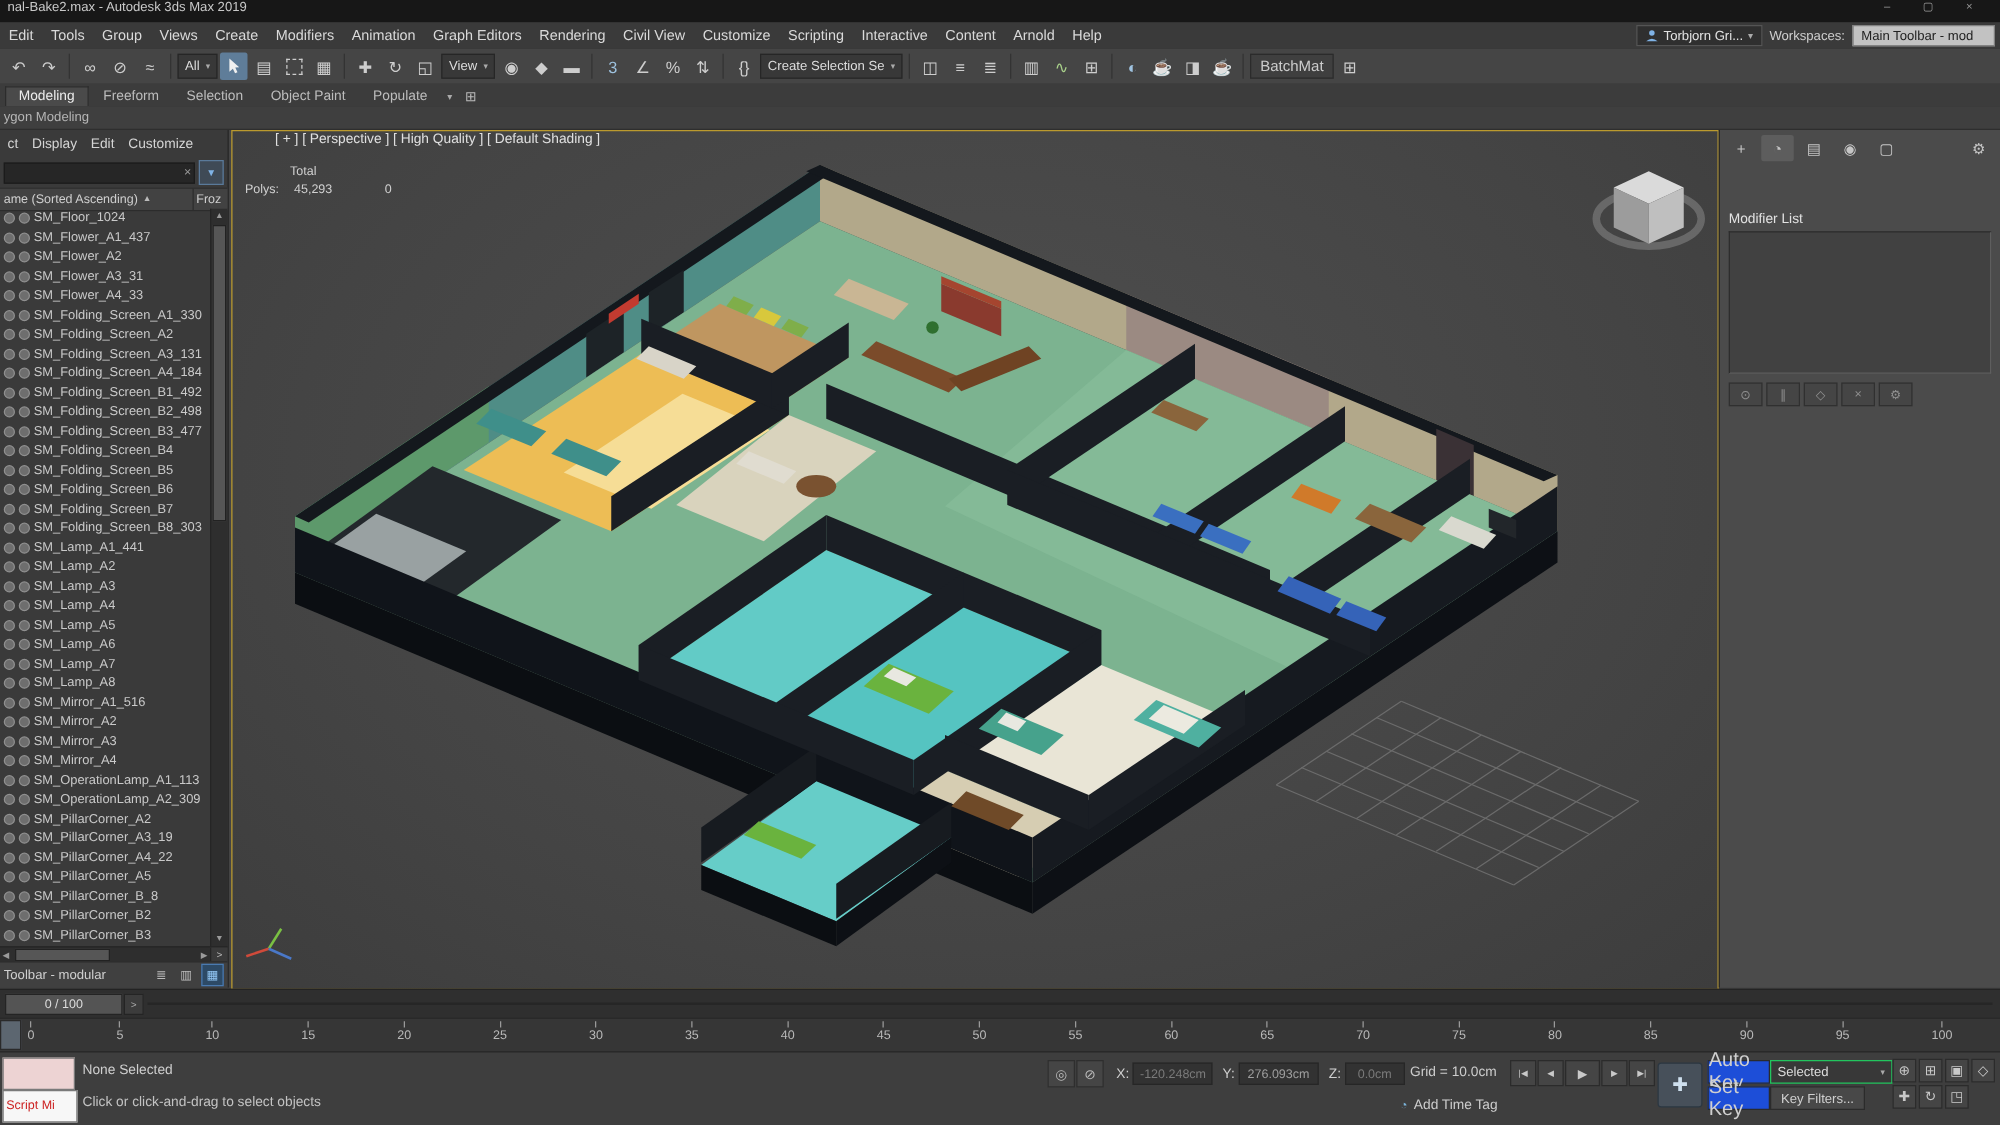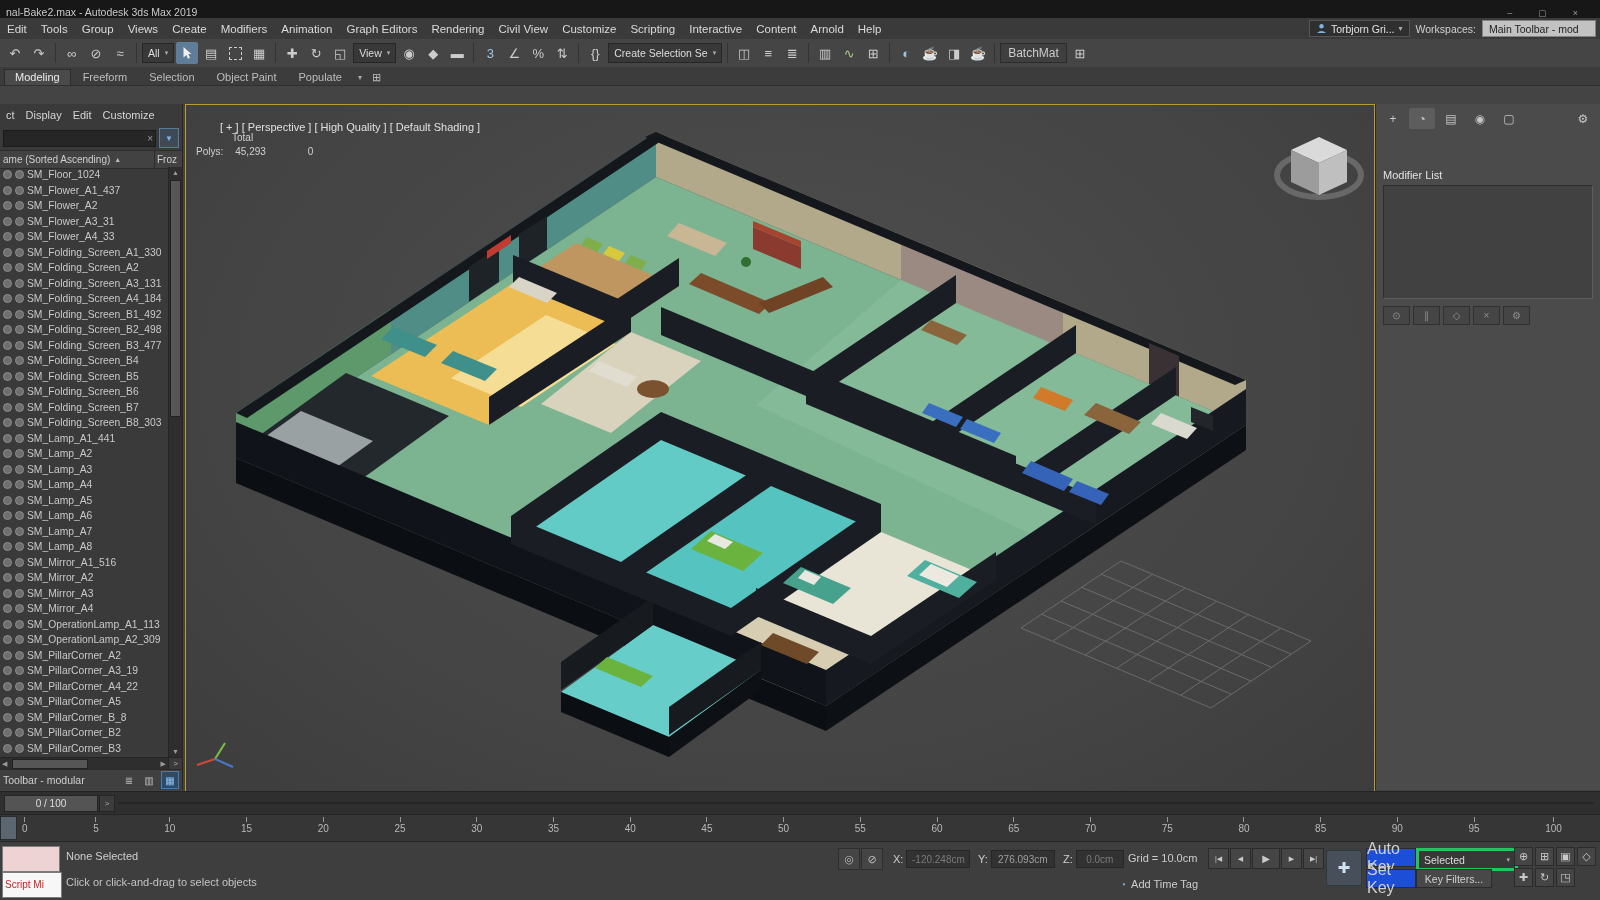--- a/index.html
+++ b/index.html
@@ -1,20 +1,20 @@
 <!DOCTYPE html>
 <html><head>
 <meta charset="utf-8">
 <style>
   html,body{margin:0;padding:0;background:#222;}
   #app{position:relative;width:1600px;height:900px;background:#444;overflow:hidden;
        font-family:"Liberation Sans",sans-serif;color:#ccc;}
   
   .titlebar{position:absolute;top:0;left:0;right:0;height:18px;background:#171717;
-            display:flex;align-items:flex-end;padding:0 6px;font-size:10.5px;color:#c9c9c9;}
+            display:flex;align-items:flex-start;padding:0 6px;font-size:10.5px;color:#c9c9c9;}
   .winbtns{margin-left:auto;display:flex;gap:26px;padding-right:16px;color:#9a9a9a;font-size:9px;}
   
   .menubar{position:absolute;top:18px;left:0;right:0;height:21px;background:#3a3a3a;
            display:flex;align-items:center;font-size:11.5px;border-bottom:1px solid #2e2e2e;}
   .menus{display:flex;align-items:center;}
   .menu-item{padding:0 7px;color:#dadada;cursor:default;}
   .menubar-right{margin-left:auto;display:flex;align-items:center;gap:6px;padding-right:4px;}
   .userbox{display:flex;align-items:center;gap:4px;background:#2f2f2f;border:1px solid #555;
            height:15px;padding:0 6px;font-size:10.5px;color:#e2e2e2;}
   .userbox .caret{font-size:8px;color:#aaa;}
@@ -80,21 +80,21 @@
   .exp-footer{position:absolute;bottom:0;left:0;right:0;height:20px;background:#404040;border-top:1px solid #2a2a2a;
               display:flex;align-items:center;font-size:10.5px;color:#cfcfcf;padding:0 3px;gap:4px;}
   .exp-footer-label{flex:1;}
   .ef-icon{width:16px;height:16px;display:flex;align-items:center;justify-content:center;font-size:10px;color:#bbb;}
   .ef-icon.active{background:#2d4a66;border:1px solid #4a7ab0;color:#8fc3f0;}
   
   .viewport{position:absolute;left:185px;top:104px;width:1188px;height:686px;
             background:radial-gradient(ellipse at 50% 40%, #4f4f4f 0%, #444 65%, #3d3d3d 100%);
             border:1px solid #bb9a2e;overflow:hidden;}
   .vp-canvas{position:absolute;left:0;top:0;}
-  .vp-label{position:absolute;left:8px;top:16px;font-size:11px;color:#e0e0e0;padding-left:26px;}
+  .vp-label{position:absolute;left:8px;top:0;font-size:11px;color:#e0e0e0;padding-left:26px;}
   .vp-stats{position:absolute;left:10px;top:26px;font-size:10px;color:#d0d0d0;line-height:14px;}
   .vs-row1{padding-left:36px;}
   .vs-row2 b{font-weight:normal;margin-left:12px;} .vs-row2 i{font-style:normal;margin-left:42px;}
   
   .cmdpanel{position:absolute;right:0;top:104px;width:224px;bottom:110px;background:#4b4b4b;
             border-left:1px solid #2a2a2a;}
   .cp-tabs{display:flex;gap:3px;padding:4px 4px 0;align-items:center;}
   .cp-tab{width:26px;height:21px;display:flex;align-items:center;justify-content:center;color:#c5c5c5;
           font-size:12px;border-radius:2px;}
   .cp-tab.active{background:#5d5d5d;}
@@ -137,21 +137,21 @@
   .st-timetag{position:absolute;left:1120px;top:36px;color:#cdcdcd;display:flex;gap:5px;align-items:center;}
   .tt-icon{color:#7ab2d8;font-size:10px;}
   .playback{position:absolute;left:1208px;top:6px;display:flex;gap:1px;}
   .pb{width:19px;height:19px;background:#454545;border:1px solid #2b2b2b;color:#c9c9c9;font-size:7px;
       display:flex;align-items:center;justify-content:center;}
   .pb.play{width:26px;font-size:10px;}
   .addbig{position:absolute;left:1326px;top:8px;width:34px;height:34px;background:#47505a;border:1px solid #2b3742;
           color:#cfe0ef;font-size:15px;display:flex;align-items:center;justify-content:center;border-radius:3px;}
   .akbtn{position:absolute;width:48px;height:17px;background:#1d4ed8;border:1px solid #2b2b2b;color:#d0d0d0;
          font-size:16px;display:flex;align-items:center;justify-content:center;}
-  .seldrop{position:absolute;left:1416px;top:6px;width:86px;height:17px;background:#383838;border:3px solid #22c55e;
+  .seldrop{position:absolute;left:1416px;top:6px;width:86px;height:17px;background:#383838;border:1px solid #22c55e;
            color:#ddd;font-size:10.5px;display:flex;align-items:center;justify-content:space-between;padding:0 5px;}
   .seldrop .caret{font-size:7px;color:#aaa;}
   .kfbtn{position:absolute;left:1416px;top:27px;width:74px;height:17px;background:#484848;border:1px solid #2b2b2b;
          color:#d0d0d0;font-size:10.5px;display:flex;align-items:center;justify-content:center;}
   .navgrid{position:absolute;right:4px;top:5px;display:grid;grid-template-columns:repeat(4,19px);
            grid-auto-rows:19px;gap:2px;}
   .nav{background:#454545;border:1px solid #2b2b2b;color:#c9c9c9;font-size:11px;display:flex;
        align-items:center;justify-content:center;}
 </style>
 </head>
@@ -267,20 +267,23 @@
 
   <div class="ribbon-tabs">
     <span class="rtab active">Modeling</span>
     <span class="rtab">Freeform</span>
     <span class="rtab">Selection</span>
     <span class="rtab">Object Paint</span>
     <span class="rtab">Populate</span>
     <span class="rtab-caret">▾</span>
     <span class="rtab-grid">⊞</span>
   </div>
+  <div class="ribbon-strip">
+    <span>ygon Modeling</span>
+  </div>
 
   <div class="explorer">
     <div class="exp-menus">
       <span class="exp-menu">ct</span>
         <span class="exp-menu">Display</span>
         <span class="exp-menu">Edit</span>
         <span class="exp-menu">Customize</span>
     </div>
     <div class="exp-search">
       <div class="exp-input">

